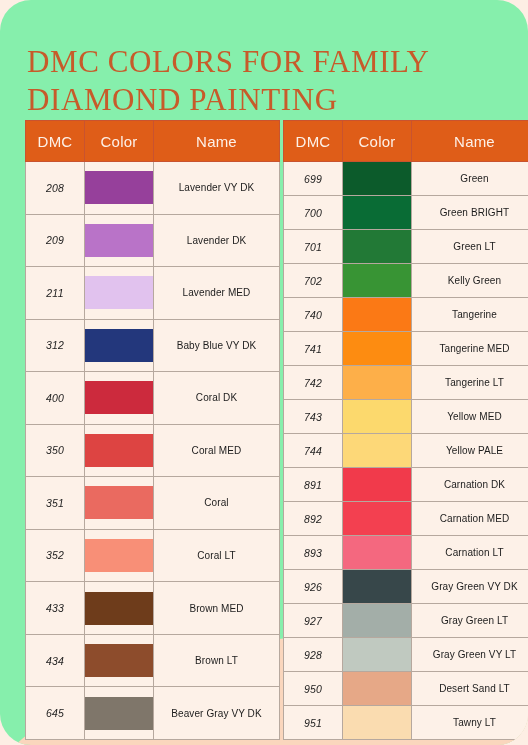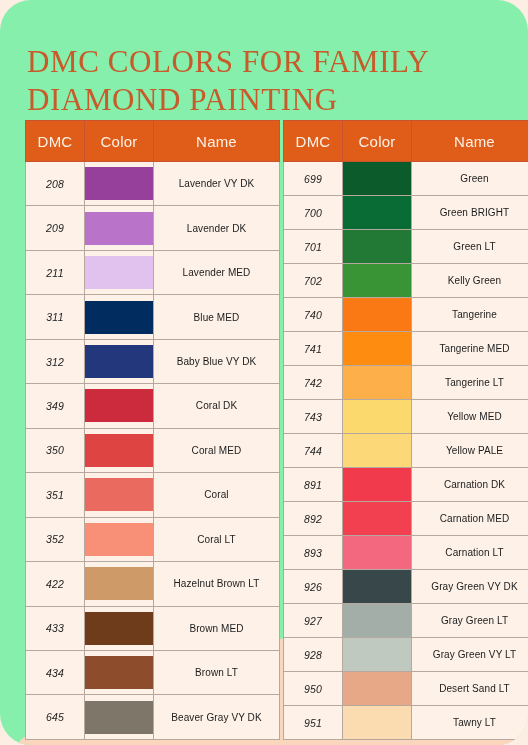--- a/index.html
+++ b/index.html
@@ -158,35 +158,28 @@
             <td class="name">Lavender DK</td>
           </tr>
           <tr>
             <td class="code">211</td>
             <td class="swatch">
               <span class="chip" style="background: rgb(225, 194, 238);"></span>
             </td>
             <td class="name">Lavender MED</td>
           </tr>
           <tr>
-            <td class="code">311</td>
-            <td class="swatch">
-              <span class="chip" style="background: rgb(1, 44, 96);"></span>
-            </td>
-            <td class="name">Blue MED</td>
-          </tr>
-          <tr>
             <td class="code">312</td>
             <td class="swatch">
               <span class="chip" style="background: rgb(35, 55, 124);"></span>
             </td>
             <td class="name">Baby Blue VY DK</td>
           </tr>
           <tr>
-            <td class="code">349</td>
+            <td class="code">400</td>
             <td class="swatch">
               <span class="chip" style="background: rgb(204, 42, 61);"></span>
             </td>
             <td class="name">Coral DK</td>
           </tr>
           <tr>
             <td class="code">350</td>
             <td class="swatch">
               <span class="chip" style="background: rgb(221, 68, 66);"></span>
             </td>
@@ -198,27 +191,20 @@
               <span class="chip" style="background: rgb(234, 106, 96);"></span>
             </td>
             <td class="name">Coral</td>
           </tr>
           <tr>
             <td class="code">352</td>
             <td class="swatch">
               <span class="chip" style="background: rgb(248, 143, 119);"></span>
             </td>
             <td class="name">Coral LT</td>
-          </tr>
-          <tr>
-            <td class="code">422</td>
-            <td class="swatch">
-              <span class="chip" style="background: rgb(205, 154, 104);"></span>
-            </td>
-            <td class="name">Hazelnut Brown LT</td>
           </tr>
           <tr>
             <td class="code">433</td>
             <td class="swatch">
               <span class="chip" style="background: rgb(110, 60, 27);"></span>
             </td>
             <td class="name">Brown MED</td>
           </tr>
           <tr>
             <td class="code">434</td>

